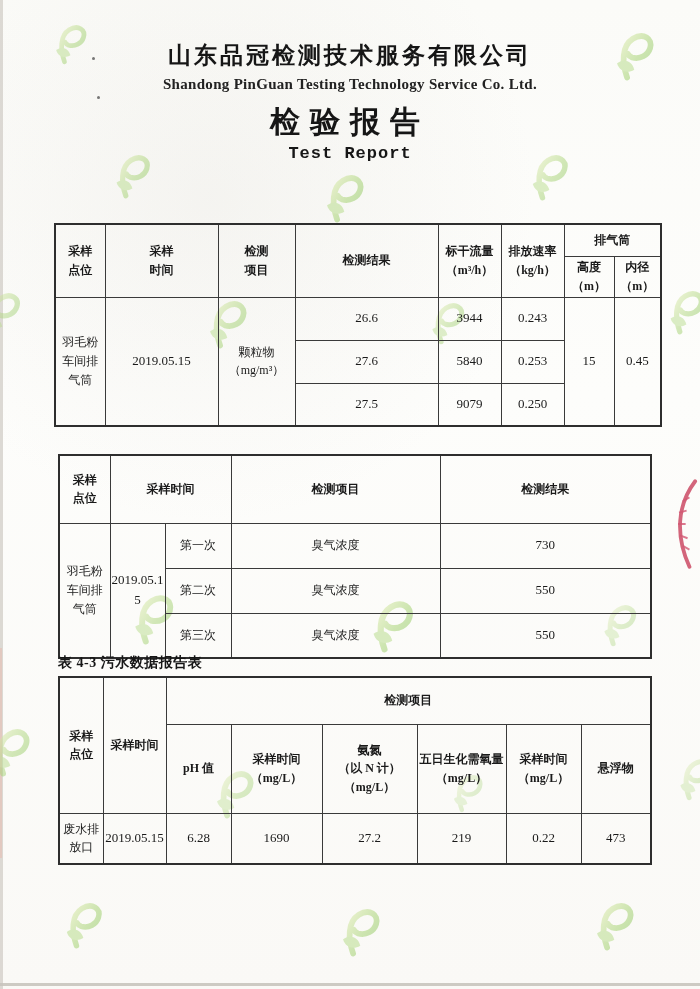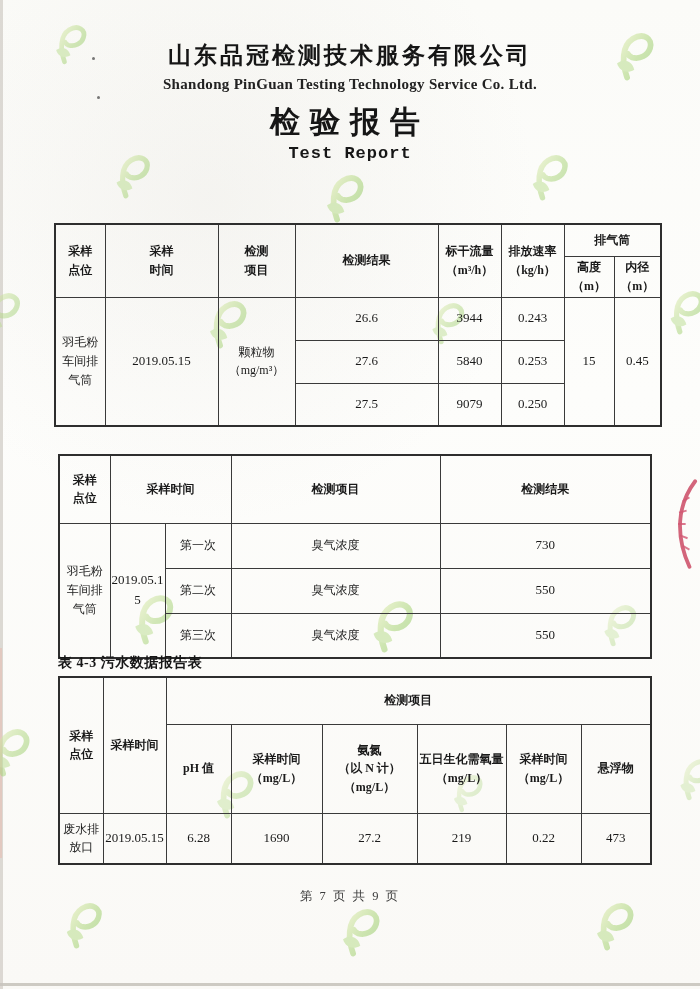--- a/index.html
+++ b/index.html
@@ -266,15 +266,14 @@
       <td class="num">6.28</td>
       <td class="num">1690</td>
       <td class="num">27.2</td>
       <td class="num">219</td>
       <td class="num">0.22</td>
       <td class="num">473</td>
     </tr>
   </tbody>
     </table>
 
-  <div class="hdr footer">第 7 页 共 9 页</div>
 
 </div>
 
 </body></html>

